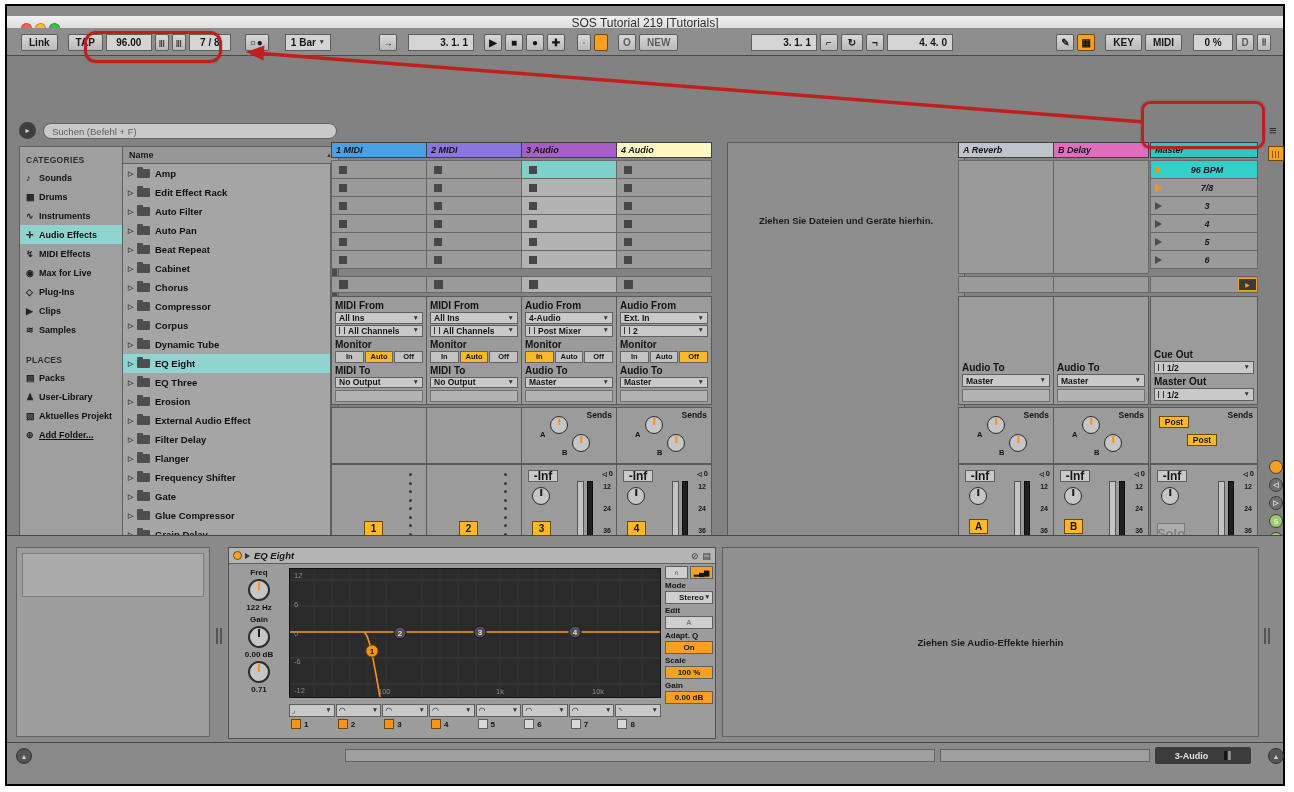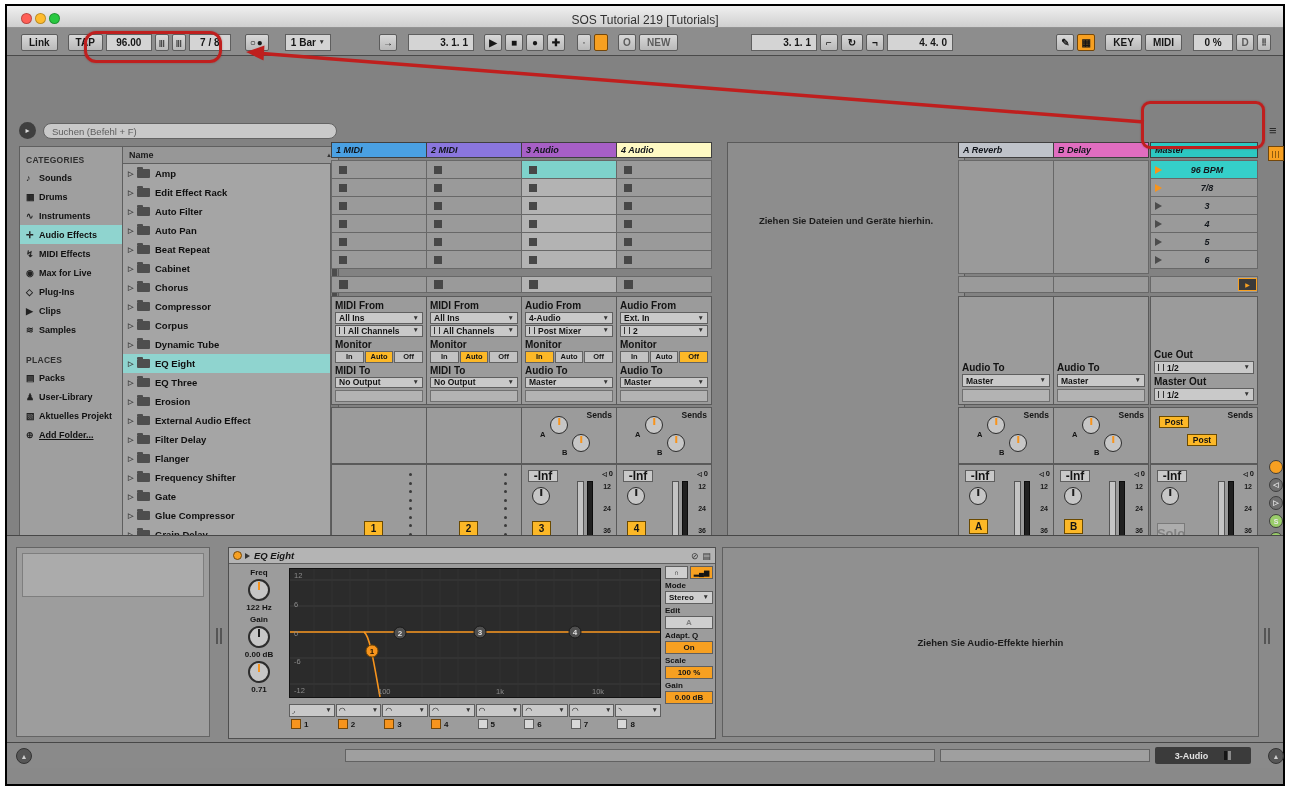--- a/index.html
+++ b/index.html
@@ -1,20 +1,20 @@
 <!DOCTYPE html>
 <html><head>
 <meta charset="utf-8">
 <style>
   html,body{margin:0;padding:0;background:#fff}
   #page{position:relative;width:1294px;height:792px;background:#fff;font-family:"Liberation Sans",sans-serif;overflow:hidden;cursor:default;-webkit-user-select:none;user-select:none;color:#141414}
   .frame{position:absolute;left:5px;top:4px;width:1280px;height:782px;border:2px solid #000;background:#898989;box-sizing:border-box;pointer-events:none}
 
   
-  .titlebar{position:absolute;left:7px;top:6px;width:1276px;height:22px;background:linear-gradient(#f0f0f0,#cfcfcf);border-bottom:1px solid #939393;box-sizing:border-box;display:flex;align-items:flex-end;justify-content:center;font-size:12px;color:#303030}
+  .titlebar{position:absolute;left:7px;top:16px;width:1276px;height:22px;background:linear-gradient(#f0f0f0,#cfcfcf);border-bottom:1px solid #939393;box-sizing:border-box;display:flex;align-items:flex-start;justify-content:center;font-size:12px;color:#303030}
   .tl{position:absolute;top:7px;width:9px;height:9px;border-radius:50%;border:0.5px solid rgba(0,0,0,.25)}
 
   
   .transport{position:absolute;left:7px;top:28px;width:1276px;height:28px;background:#8d8d8d;border-bottom:1px solid #4a4a4a;box-sizing:border-box;font-size:10px}
   .tg{position:absolute;top:5px;display:flex;align-items:center;gap:3px;height:18px}
   .tbtn,.tfield,.ticon{height:17px;box-sizing:border-box;display:flex;align-items:center;font-size:10px;font-weight:bold;color:#161616}
   .tbtn{background:linear-gradient(#d8d8d8,#b9b9b9);border:1px solid #5c5c5c;border-radius:2px;padding:0 7px}
   .tfield{background:#d4d4d4;border:1px solid #5f5f5f;padding:0 5px;justify-content:center}
   .ticon{background:linear-gradient(#d8d8d8,#b9b9b9);border:1px solid #5c5c5c;border-radius:2px;width:18px;justify-content:center;padding:0}
   .ticon.small{width:14px;font-size:7px}
@@ -1073,21 +1073,21 @@
             </div>
         </div>
         </div>
 
       <div class="dcol-r">
         <div class="iconpair">
           <span>∩</span>
           <span class="orange">▂▄▆</span>
         </div>
         <div class="dlab">Mode</div>
-        <div class="sbox" style="justify-content:flex-start;padding:0 3px">
+        <div class="sbox" style="justify-content:flex-start;padding:0 13px">
             <span>Stereo</span>
             <span class="arr">▼</span>
           </div>
         <div class="dlab">Edit</div>
         <div class="sbox ghost">A</div>
         <div class="dlab">Adapt. Q</div>
         <div class="sbox orange">On</div>
         <div class="dlab">Scale</div>
         <div class="sbox orange">100 %</div>
         <div class="dlab">Gain</div>

